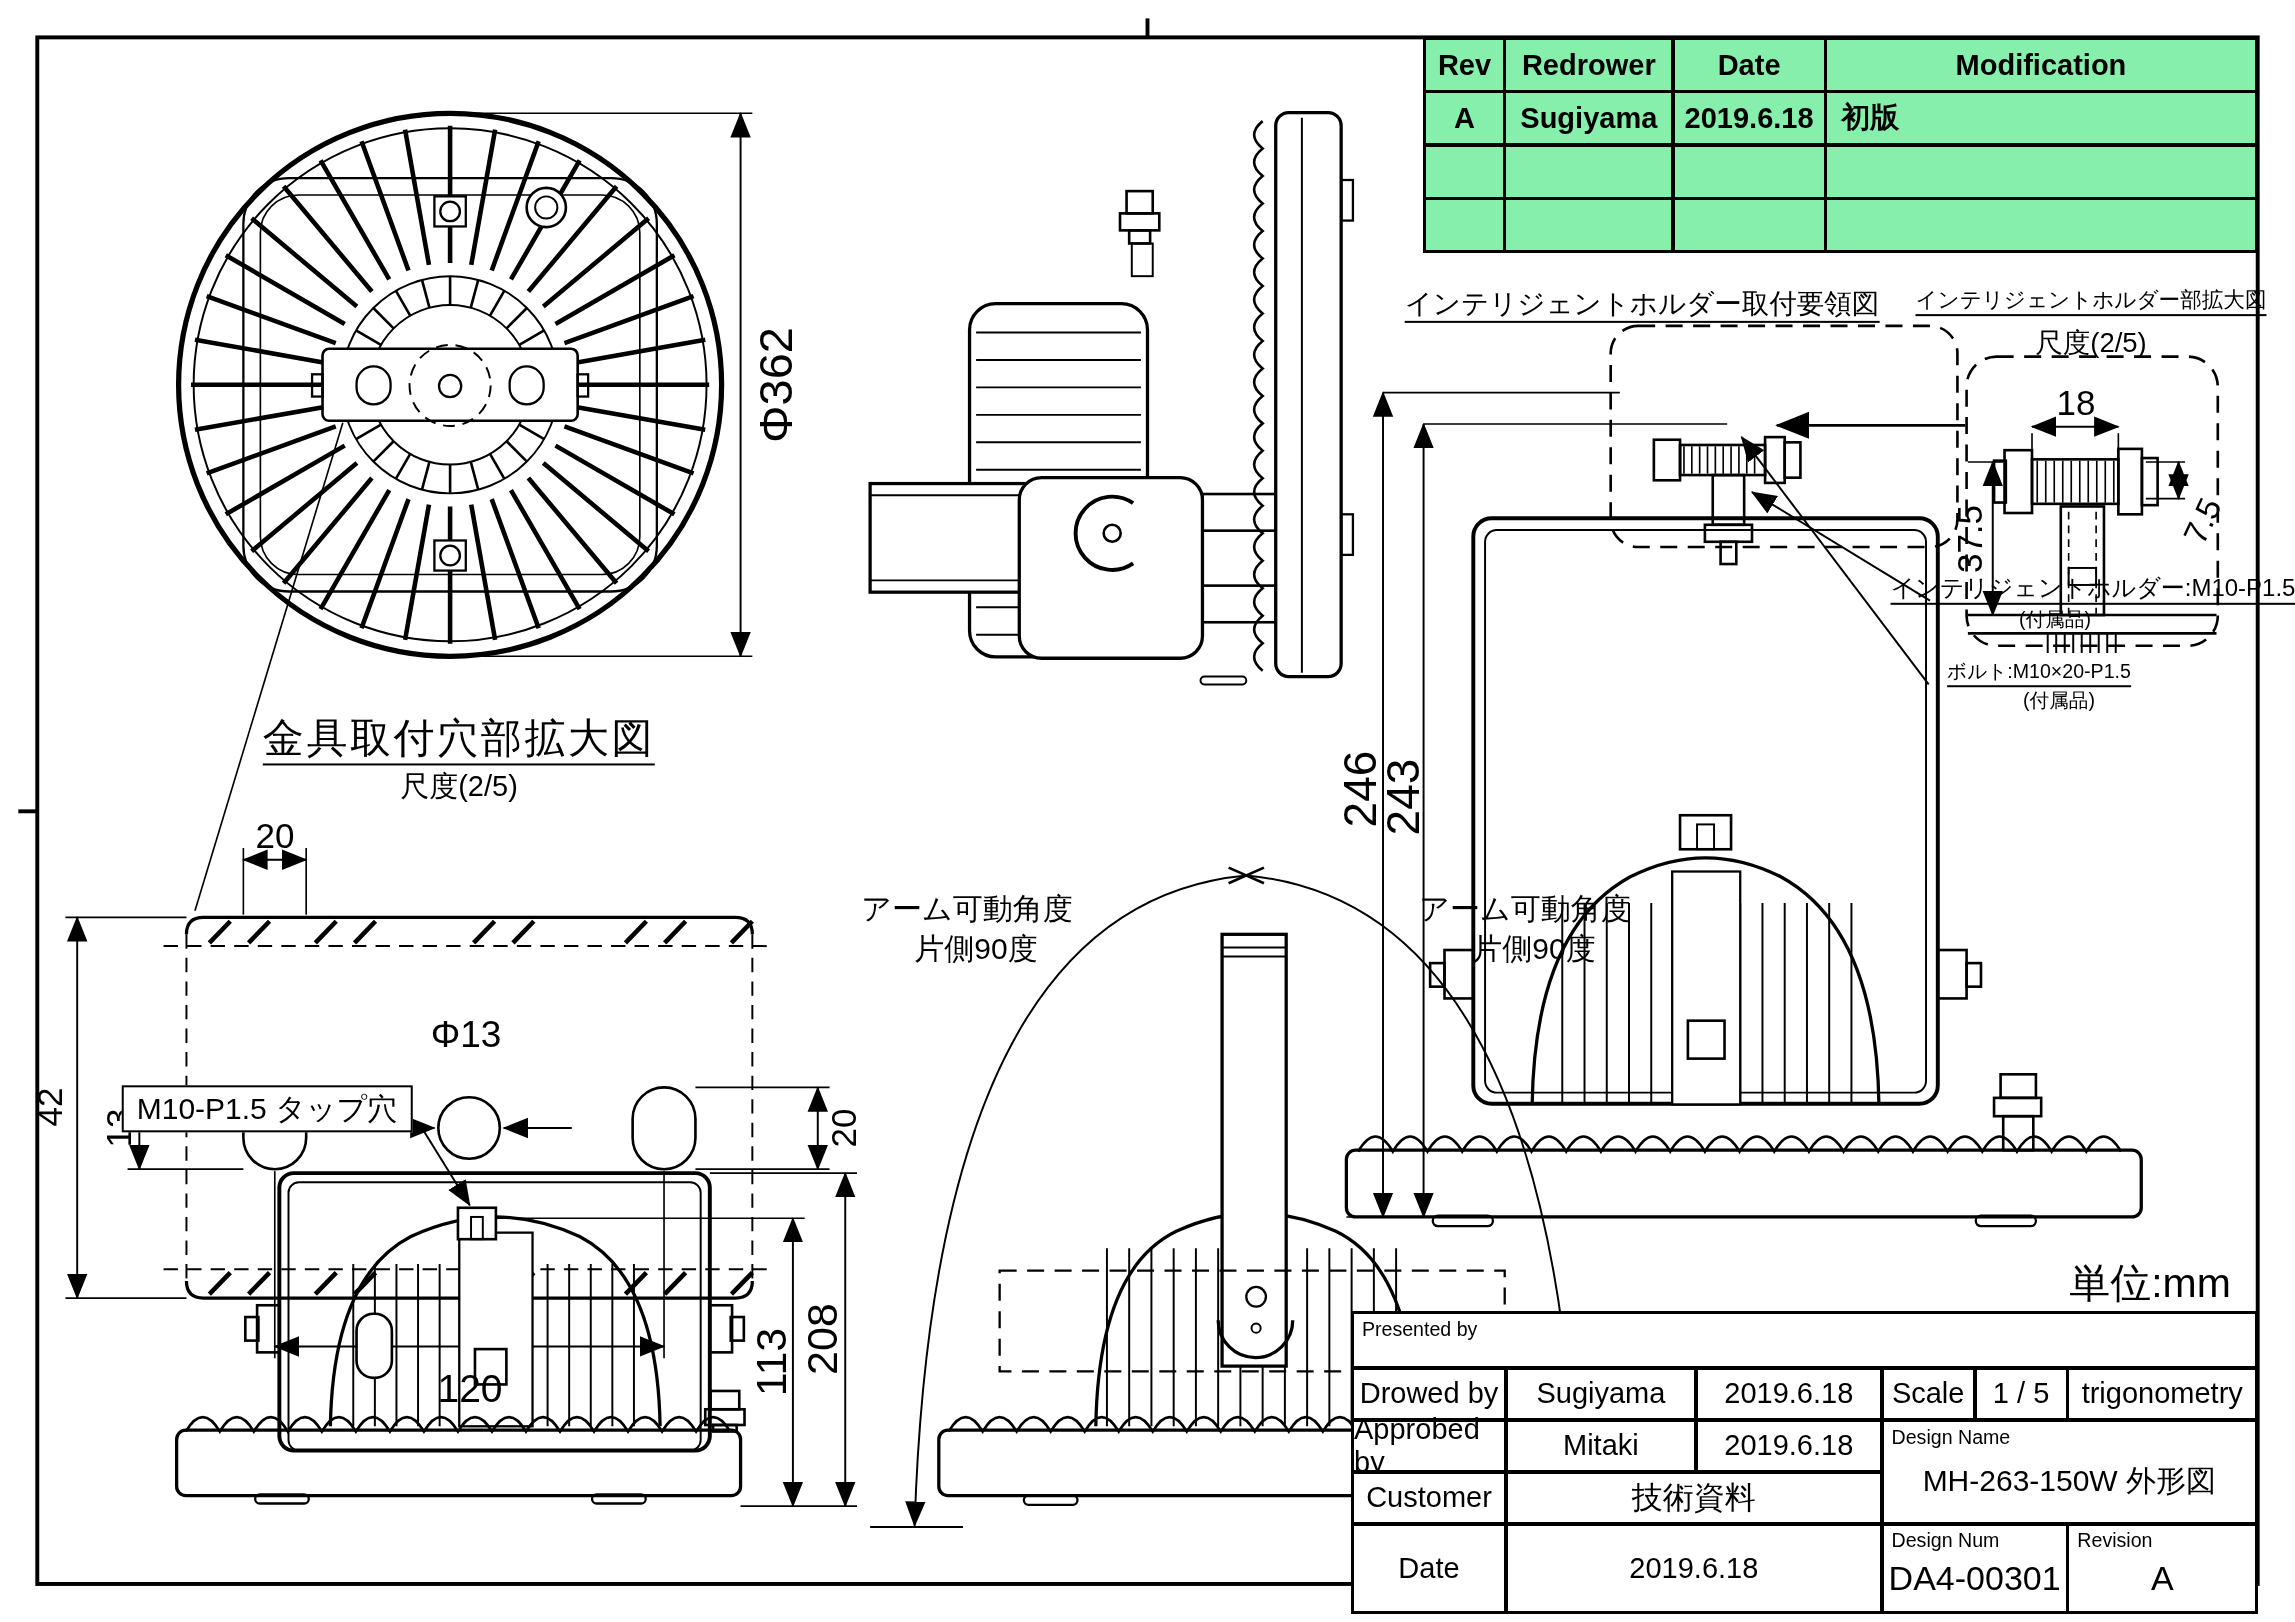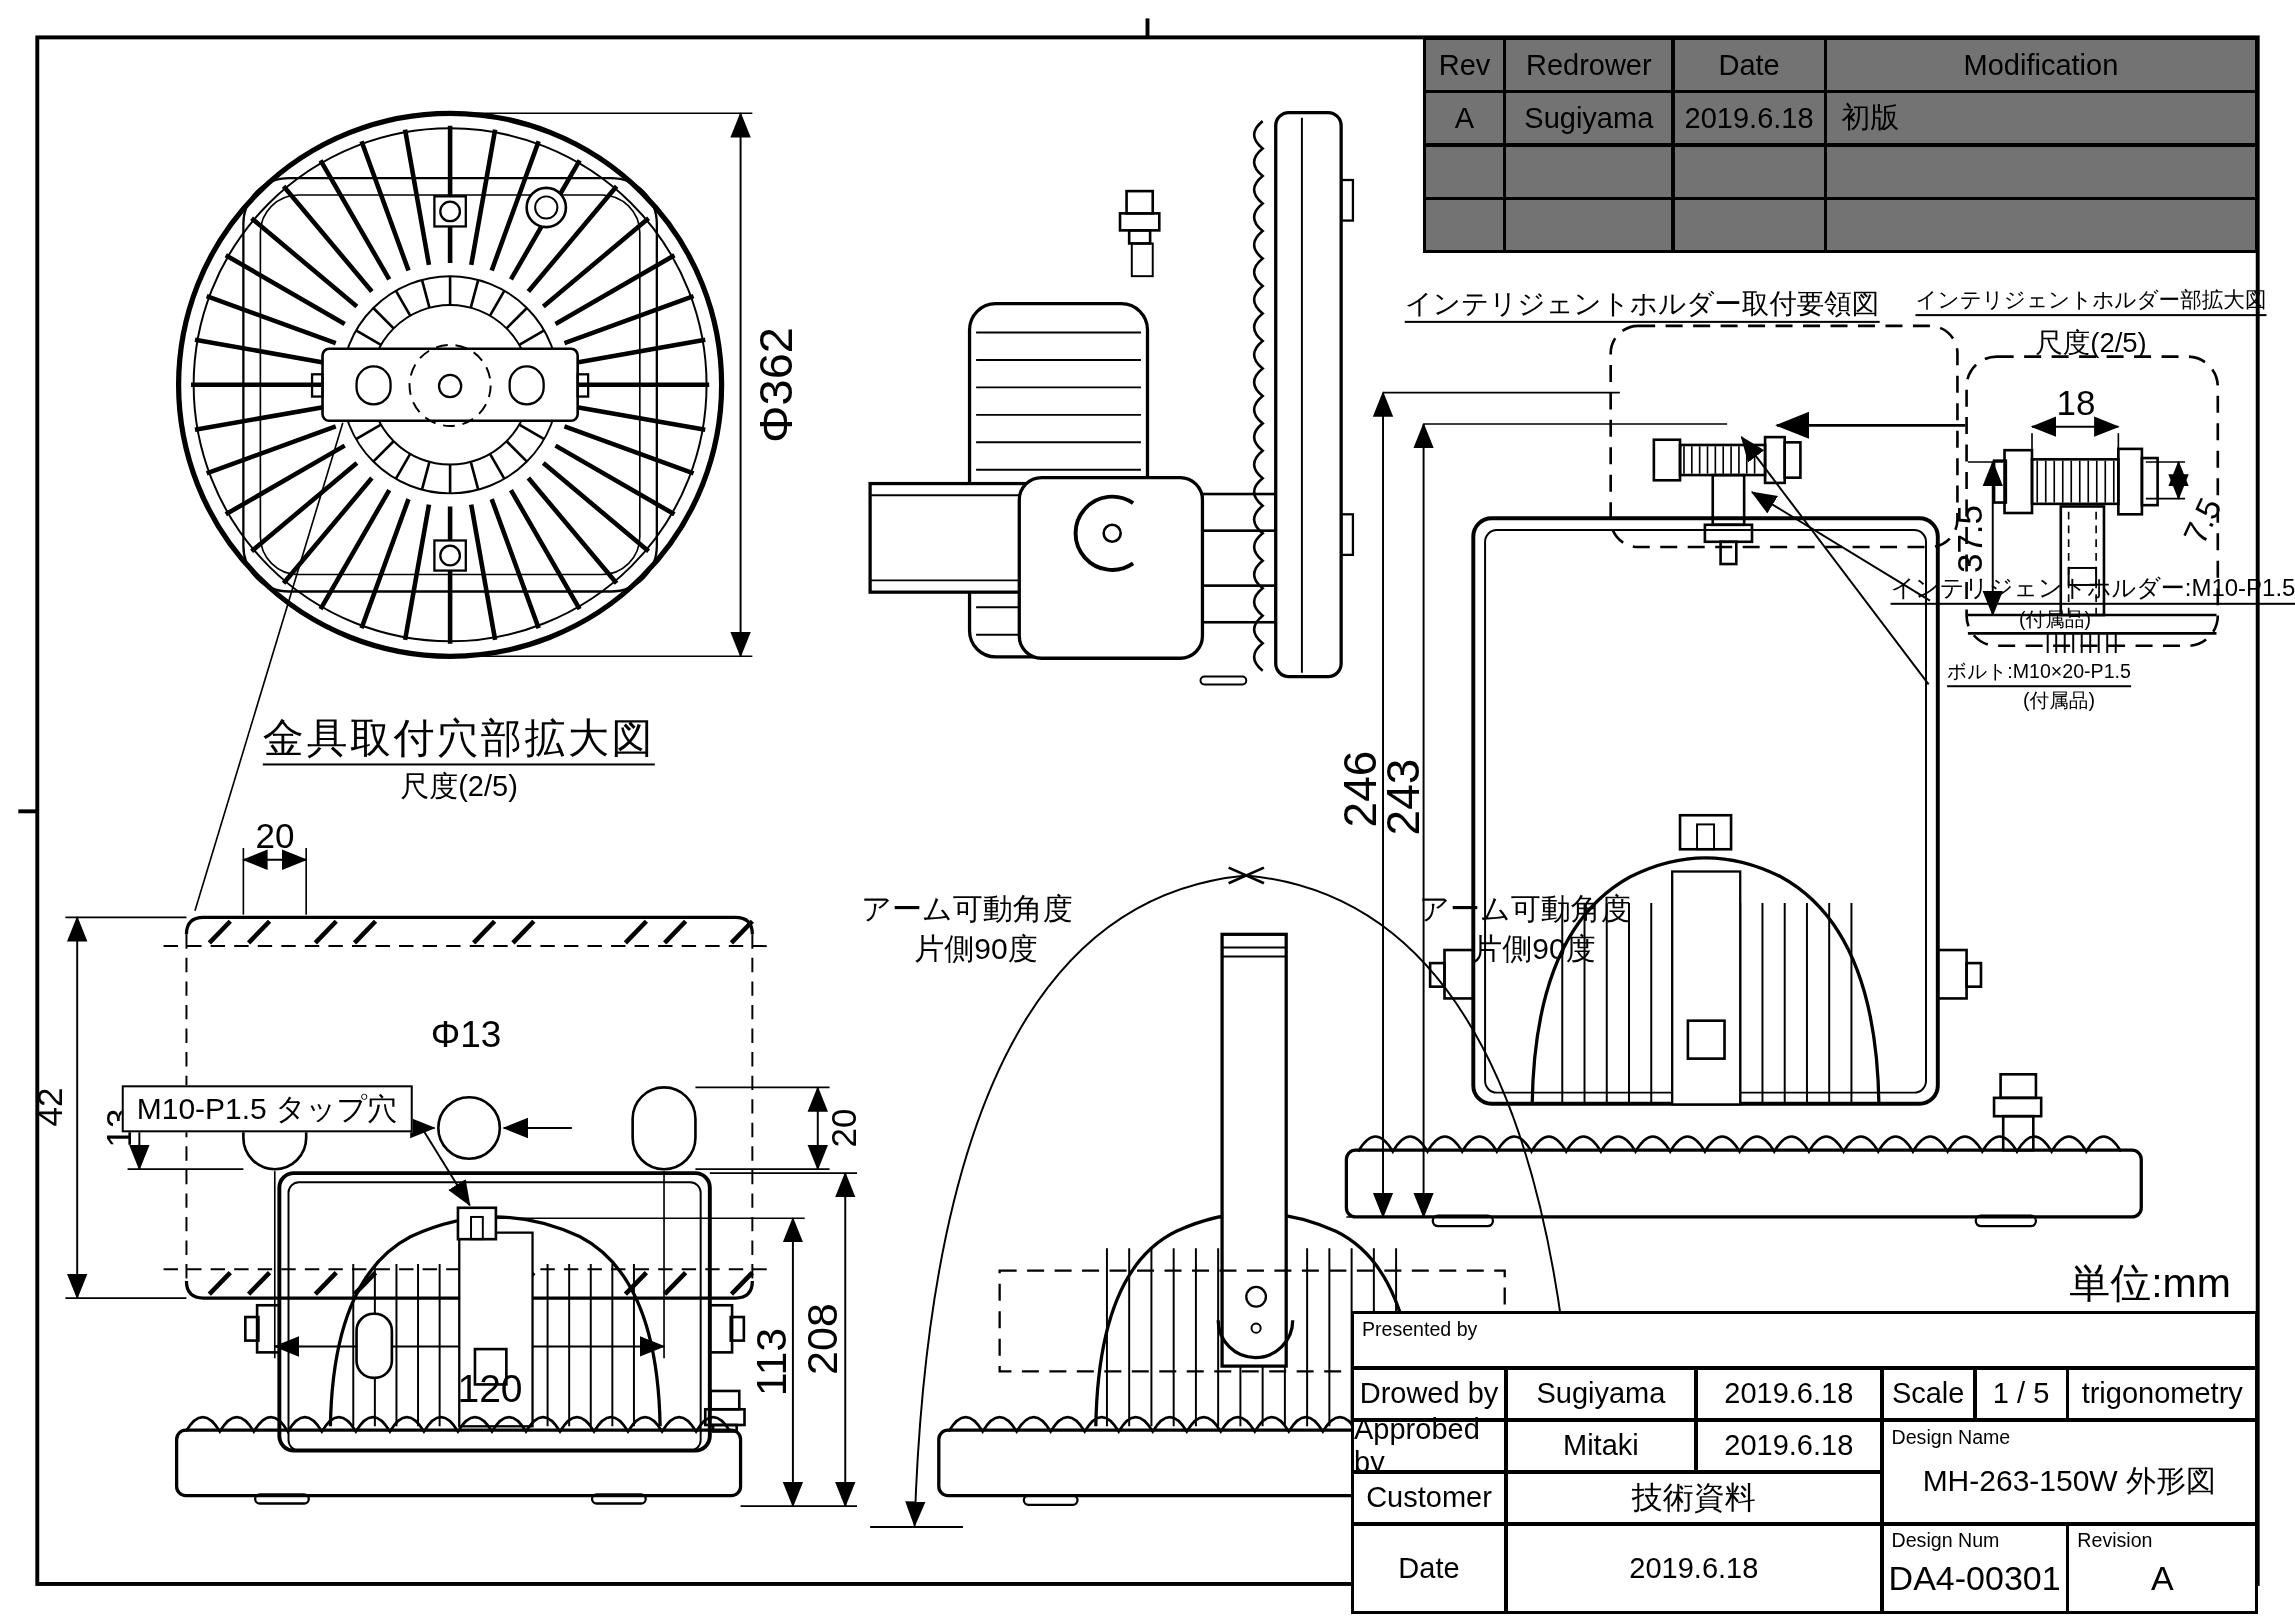--- a/index.html
+++ b/index.html
@@ -8,21 +8,21 @@
   svg{position:absolute;left:0;top:0;}
   .t{position:absolute;white-space:nowrap;transform:translate(-50%,-50%);line-height:1.1;}
   .r90{transform:translate(-50%,-50%) rotate(-90deg);}
   .r65{transform:translate(-50%,-50%) rotate(-65deg);}
   .ul{border-bottom:2.6px solid #000;padding-bottom:2px;}
   .boxed{border:2.6px solid #000;padding:5.2px 13px;background:#fff;}
   
   .rev-table{position:absolute;left:1423px;top:37px;width:835px;height:216px;
     display:grid;grid-template-columns:77px 165px 149px 1fr;grid-template-rows:50px 50px 50px 1fr;
     gap:3.3px;background:#000;border:3.9px solid #000;box-sizing:border-box;}
-  .rev-table .cell{background:#737373;display:flex;align-items:center;justify-content:center;font-size:29px;}
+  .rev-table .cell{background:#86efac;display:flex;align-items:center;justify-content:center;font-size:29px;font-weight:bold;}
   .rev-table .cell.left{justify-content:flex-start;padding-left:14.4px;}
   
   .title-block{position:absolute;left:1351px;top:1311px;width:907px;height:303px;
     display:grid;grid-template-columns:150px 186px 182px 89px 89px 1fr;
     grid-template-rows:52px 48px 48px 48px 1fr;gap:3.9px;background:#000;border:3.9px solid #000;box-sizing:border-box;}
   .title-block .cell{position:relative;background:#fff;display:flex;align-items:center;justify-content:center;font-size:29px;}
   .mini{position:absolute;top:3.9px;left:7.9px;font-size:19.6px;}
   .val-lower{margin-top:19.6px;}
 </style>
 </head>
@@ -339,21 +339,21 @@
 <div class="t ul" style="left:2039px;top:674px;font-size:19.6px;">ボルト:M10×20-P1.5</div>
 <div class="t" style="left:2059px;top:701px;font-size:19.6px;">(付属品)</div>
 
 <div class="t ul" style="left:459px;top:741px;font-size:41px;letter-spacing:2.6px;">金具取付穴部拡大図</div>
 <div class="t" style="left:459px;top:787px;font-size:29px;">尺度(2/5)</div>
 <div class="t" style="left:275px;top:836px;font-size:35px;">20</div>
 <div class="t r90" style="left:50px;top:1107px;font-size:35px;">42</div>
 <div class="t r90" style="left:119px;top:1128px;font-size:35px;">13</div>
 <div class="t" style="left:466px;top:1005px;font-size:37px;margin-top:30px;">Φ13</div>
 <div class="t r90" style="left:844px;top:1128px;font-size:35px;">20</div>
-<div class="t" style="left:470px;top:1389px;font-size:39px;padding-left:40px;">120</div>
+<div class="t" style="left:470px;top:1389px;font-size:39px;">120</div>
 
 <div class="t boxed" style="left:267px;top:1109px;font-size:30px;">M10-P1.5 タップ穴</div>
 <div class="t r90" style="left:772px;top:1362px;font-size:43px;">113</div>
 <div class="t r90" style="left:823px;top:1339px;font-size:43px;">208</div>
 
 <div class="t" style="left:967px;top:908px;font-size:30px;">アーム可動角度</div>
 <div class="t" style="left:976px;top:948px;font-size:30px;">片側90度</div>
 <div class="t" style="left:1525px;top:908px;font-size:30px;">アーム可動角度</div>
 <div class="t" style="left:1534px;top:948px;font-size:30px;">片側90度</div>
 

